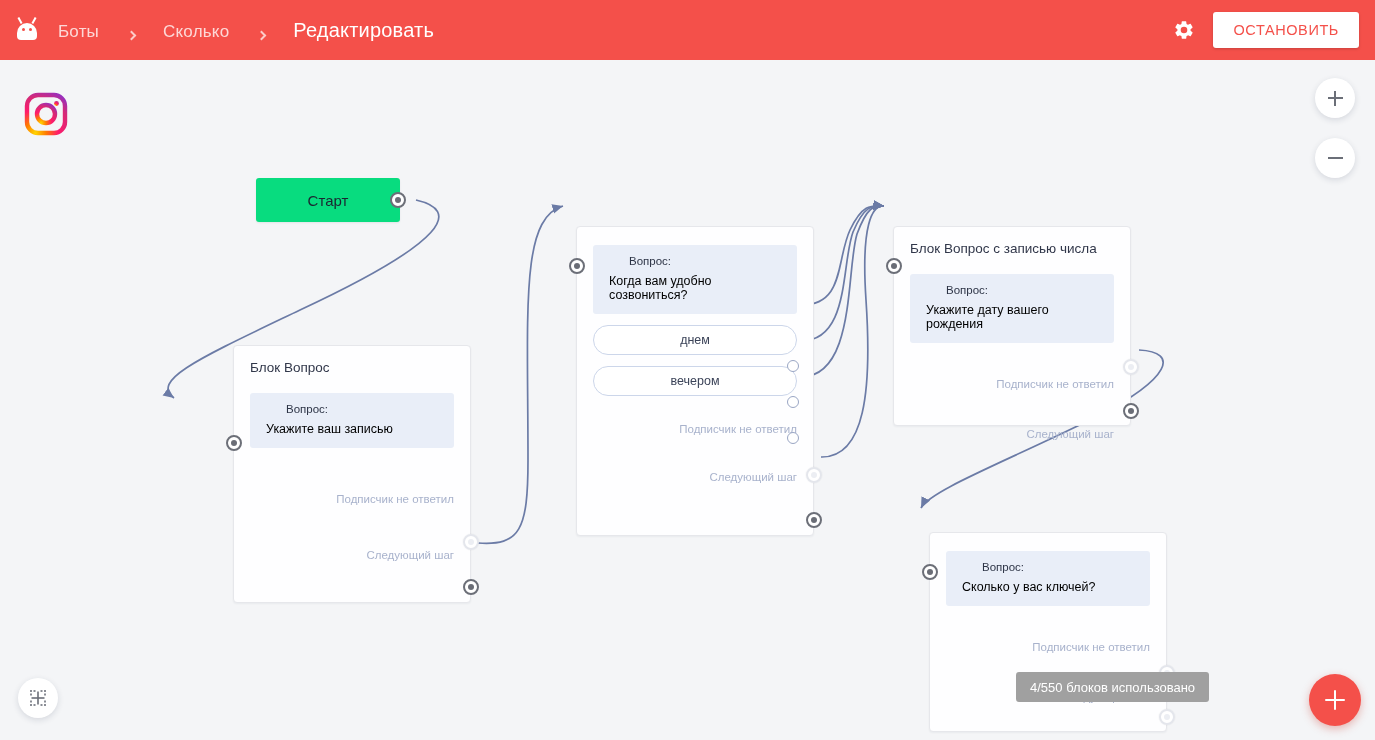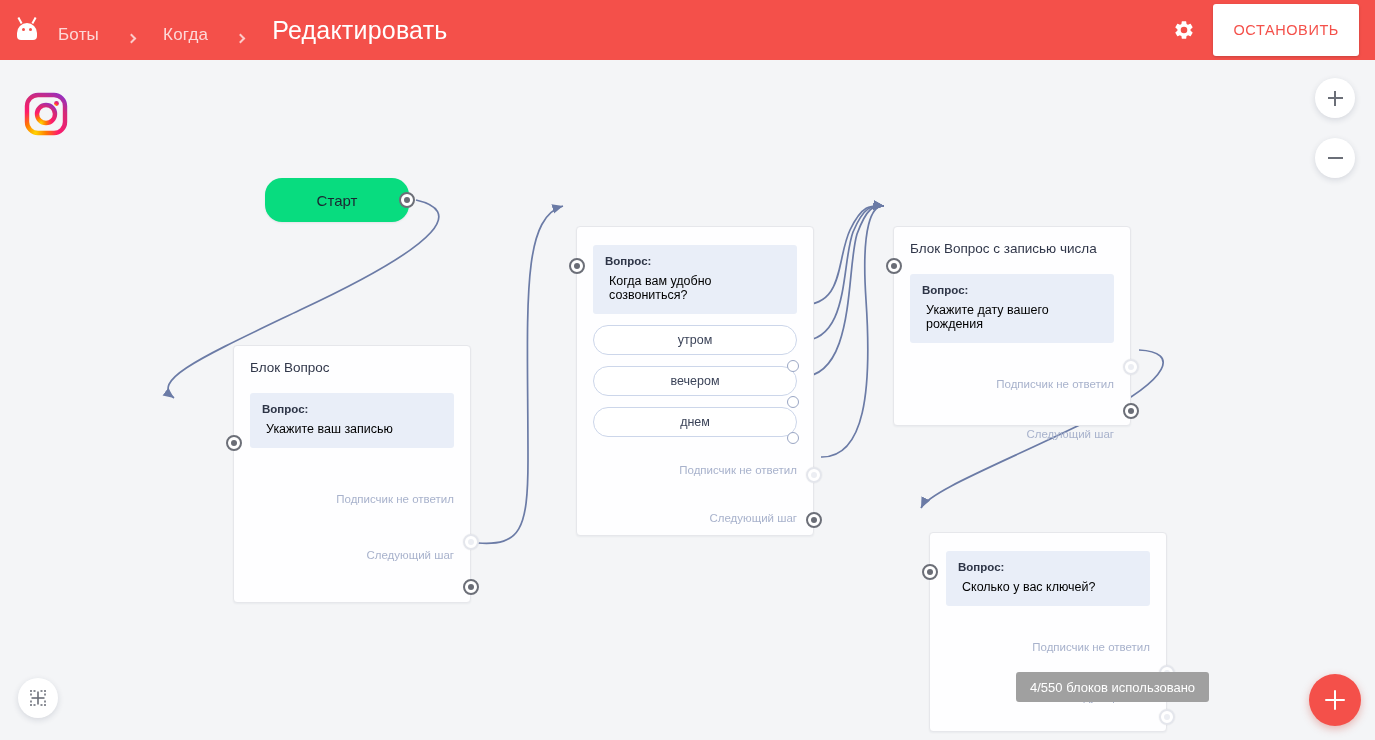--- a/index.html
+++ b/index.html
@@ -32,32 +32,32 @@
   .bot-logo .ant2 { left: 19px; transform: rotate(28deg); }
   .bot-logo .eye { position: absolute; top: 11px; width: 3px; height: 3px; background: #f4504a; border-radius: 50%; }
   .bot-logo .eye.l { left: 8px; }
   .bot-logo .eye.r { left: 15px; }
 
   .crumbs { display: flex; align-items: flex-end; gap: 14px; }
   .crumb {
     font-size: 17px; color: rgba(255,255,255,0.78);
     padding: 0 2px; letter-spacing: .2px; white-space: nowrap;
   }
-  .crumb.active { color: #ffffff; font-size: 25px; font-weight: 400; }
+  .crumb.active { color: #ffffff; font-size: 20px; font-weight: 400; }
   .crumb-sep {
     display: inline-block; width: 18px; text-align: center;
     color: rgba(255,255,255,0.6); font-size: 14px; margin: 0 7px;
   }
   .chev { display:inline-block; width:7px; height:7px; border-top:2px solid rgba(255,255,255,.7);
           border-right:2px solid rgba(255,255,255,.7); transform: rotate(45deg); }
   .topbar-right { margin-left: auto; display: flex; align-items: center; gap: 18px; }
   .gear { width: 22px; height: 22px; }
   .stop-btn {
     background: #fff; color: #f4504a; border: none; border-radius: 3px;
-    height: 52px; padding: 0 20px; font-size: 14.5px; letter-spacing: .6px;
+    height: 36px; padding: 0 20px; font-size: 14.5px; letter-spacing: .6px;
     font-family: "Liberation Sans", sans-serif; cursor: pointer;
     box-shadow: 0 1px 3px rgba(0,0,0,.18);
   }
 
   
   .canvas {
     position: absolute; top: 60px; left: 0; width: 1375px; height: 680px;
     background: #f4f5f7; overflow: hidden;
   }
   .edges { position: absolute; inset: 0; width: 1375px; height: 680px; }
@@ -75,21 +75,21 @@
     z-index: 10;
   }
   .node-title {
     font-size: 13.5px; color: #31374a; padding: 14px 16px 0 16px;
     white-space: nowrap;
   }
   .qbox {
     margin: 18px 16px 0 16px; background: #e9eef8; border-radius: 3px;
     padding: 10px 12px 12px 12px;
   }
-  .qbox .lbl { font-size: 11.5px; font-weight: bold; color: #2d3446; margin-bottom: 7px; }
+  .qbox .lbl { font-size: 11.5px; font-weight: normal; color: #2d3446; margin-bottom: 7px; margin-left: 24px; }
   .qbox .txt { font-size: 12.5px; color: #000000; padding-left: 4px; }
 
   .opt {
     margin: 11px 16px 0 16px; height: 30px; border: 1px solid #ccd6ea;
     border-radius: 16px; background: #fff; display: flex;
     align-items: center; justify-content: center;
     font-size: 12.5px; color: #3b4358; position: relative;
   }
 
   .portrow {
@@ -162,21 +162,21 @@
       <div class="ant1"></div>
         <div class="ant2"></div>
       <div class="head"></div>
       <div class="eye l"></div>
         <div class="eye r"></div>
     </div>
 
     <div class="crumbs">
       <span class="crumb">Боты</span>
       <span class="crumb-sep"><i class="chev"></i></span>
-      <span class="crumb">Когда</span>
+      <span class="crumb">Сколько</span>
       <span class="crumb-sep"><i class="chev"></i></span>
       <span class="crumb active">Редактировать</span>
     </div>
 
     <div class="topbar-right">
       <span class="gear">
         <svg width="22" height="22" viewBox="0 0 24 24" fill="#fff">
           <path d="M19.14 12.94a7.07 7.07 0 000-1.88l2.03-1.58a.5.5 0 00.12-.64l-1.92-3.32a.5.5 0 00-.6-.22l-2.39.96a7.03 7.03 0 00-1.62-.94l-.36-2.54a.5.5 0 00-.5-.42h-3.84a.5.5 0 00-.5.42l-.36 2.54c-.58.24-1.12.55-1.62.94l-2.39-.96a.5.5 0 00-.6.22L2.67 8.84a.5.5 0 00.12.64l2.03 1.58a7.07 7.07 0 000 1.88l-2.03 1.58a.5.5 0 00-.12.64l1.92 3.32c.12.22.39.3.6.22l2.39-.96c.5.39 1.04.7 1.62.94l.36 2.54c.4.25.25.42.5.42h3.84a.5.5 0 00.5-.42l.36-2.54c.58-.24 1.12-.55 1.62-.94l2.39.96c.21.08.48 0 .6-.22l1.92-3.32a.5.5 0 00-.12-.64l-2.03-1.58zM12 15.6A3.6 3.6 0 1112 8.4a3.6 3.6 0 010 7.2z"></path>
         </svg>
       </span>
@@ -220,21 +220,21 @@
         <path d="M 800,281 C 850,282 841,205 853,172 C 864,146 872,145 884,146" marker-end="url(#arw)"></path>
 
         <path d="M 800,317 C 856,318 846,210 857,174 C 867,147 874,145 884,146" marker-end="url(#arw)"></path>
 
         <path d="M 821,397 C 865,398 872,330 866,240 C 861,165 872,145 884,146" marker-end="url(#arw)"></path>
 
         <path d="M 1139,290 C 1180,292 1170,318 1100,355 C 1010,400 930,430 921,448" marker-end="url(#arw)"></path>
       </g>
     </svg>
 
-    <div class="start-node" style="left:265px; top:118px;border-radius:17px;">
+    <div class="start-node" style="left:256px; top:118px;">
       <span>Старт</span>
       <span class="port on" style="left:134px; top:14px;"></span>
     </div>
 
     <div class="node" style="left:233px; top:285px; width:238px; height:258px;">
       <div class="node-title">Блок Вопрос</div>
       <div class="qbox">
         <div class="lbl">Вопрос:</div>
         <div class="txt">Укажите ваш записью</div>
       </div>
@@ -248,27 +248,24 @@
       <span class="port on" style="left:229px; top:233px;"></span>
       <span class="port on" style="left:-8px; top:89px;"></span>
     </div>
 
     <div class="node" style="left:576px; top:166px; width:238px; height:310px;">
       <div class="qbox">
         <div class="lbl">Вопрос:</div>
         <div class="txt">Когда вам удобно созвониться?</div>
       </div>
       <div class="opt">
-        <span>утром</span>
+        <span>днем</span>
       </div>
       <div class="opt">
         <span>вечером</span>
-      </div>
-      <div class="opt">
-        <span>днем</span>
       </div>
       <div class="portrow" style="margin-top:22px;">
         <span class="plabel">Подписчик не ответил</span>
       </div>
       <div class="portrow" style="margin-top:26px;">
         <span class="plabel">Следующий шаг</span>
       </div>
       <span class="port hollow" style="left:210px; top:133px;"></span>
       <span class="port hollow" style="left:210px; top:169px;"></span>
       <span class="port hollow" style="left:210px; top:205px;"></span>

